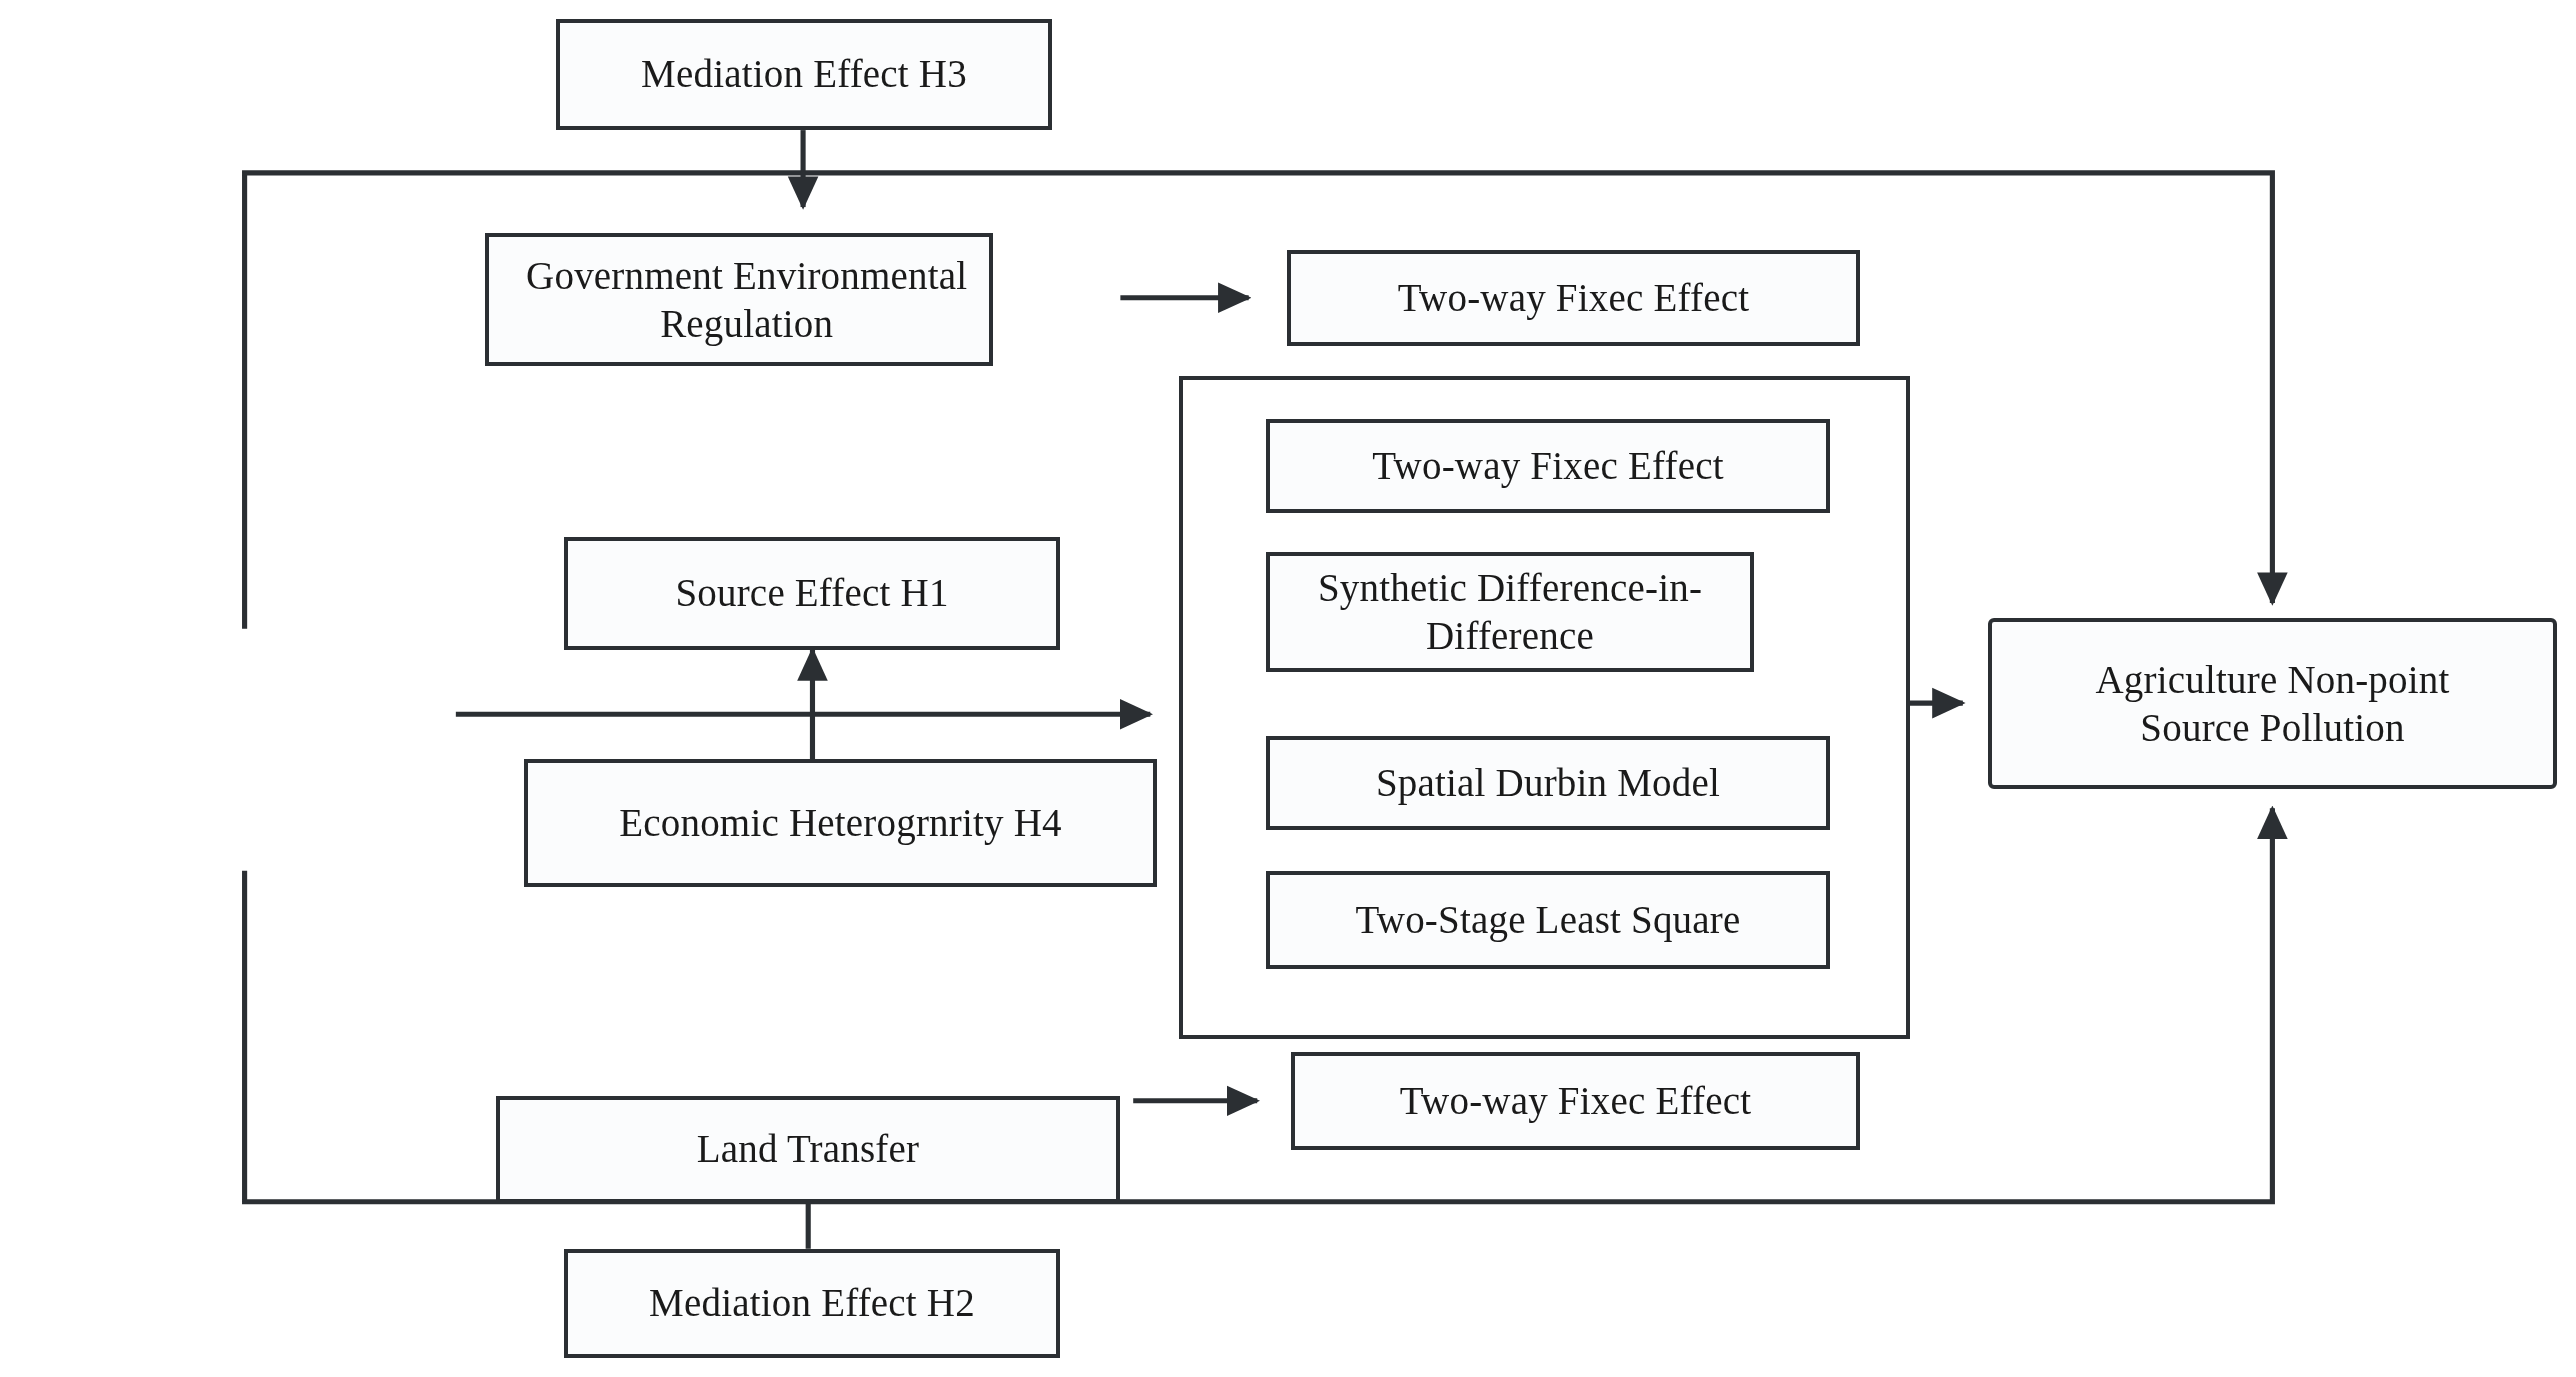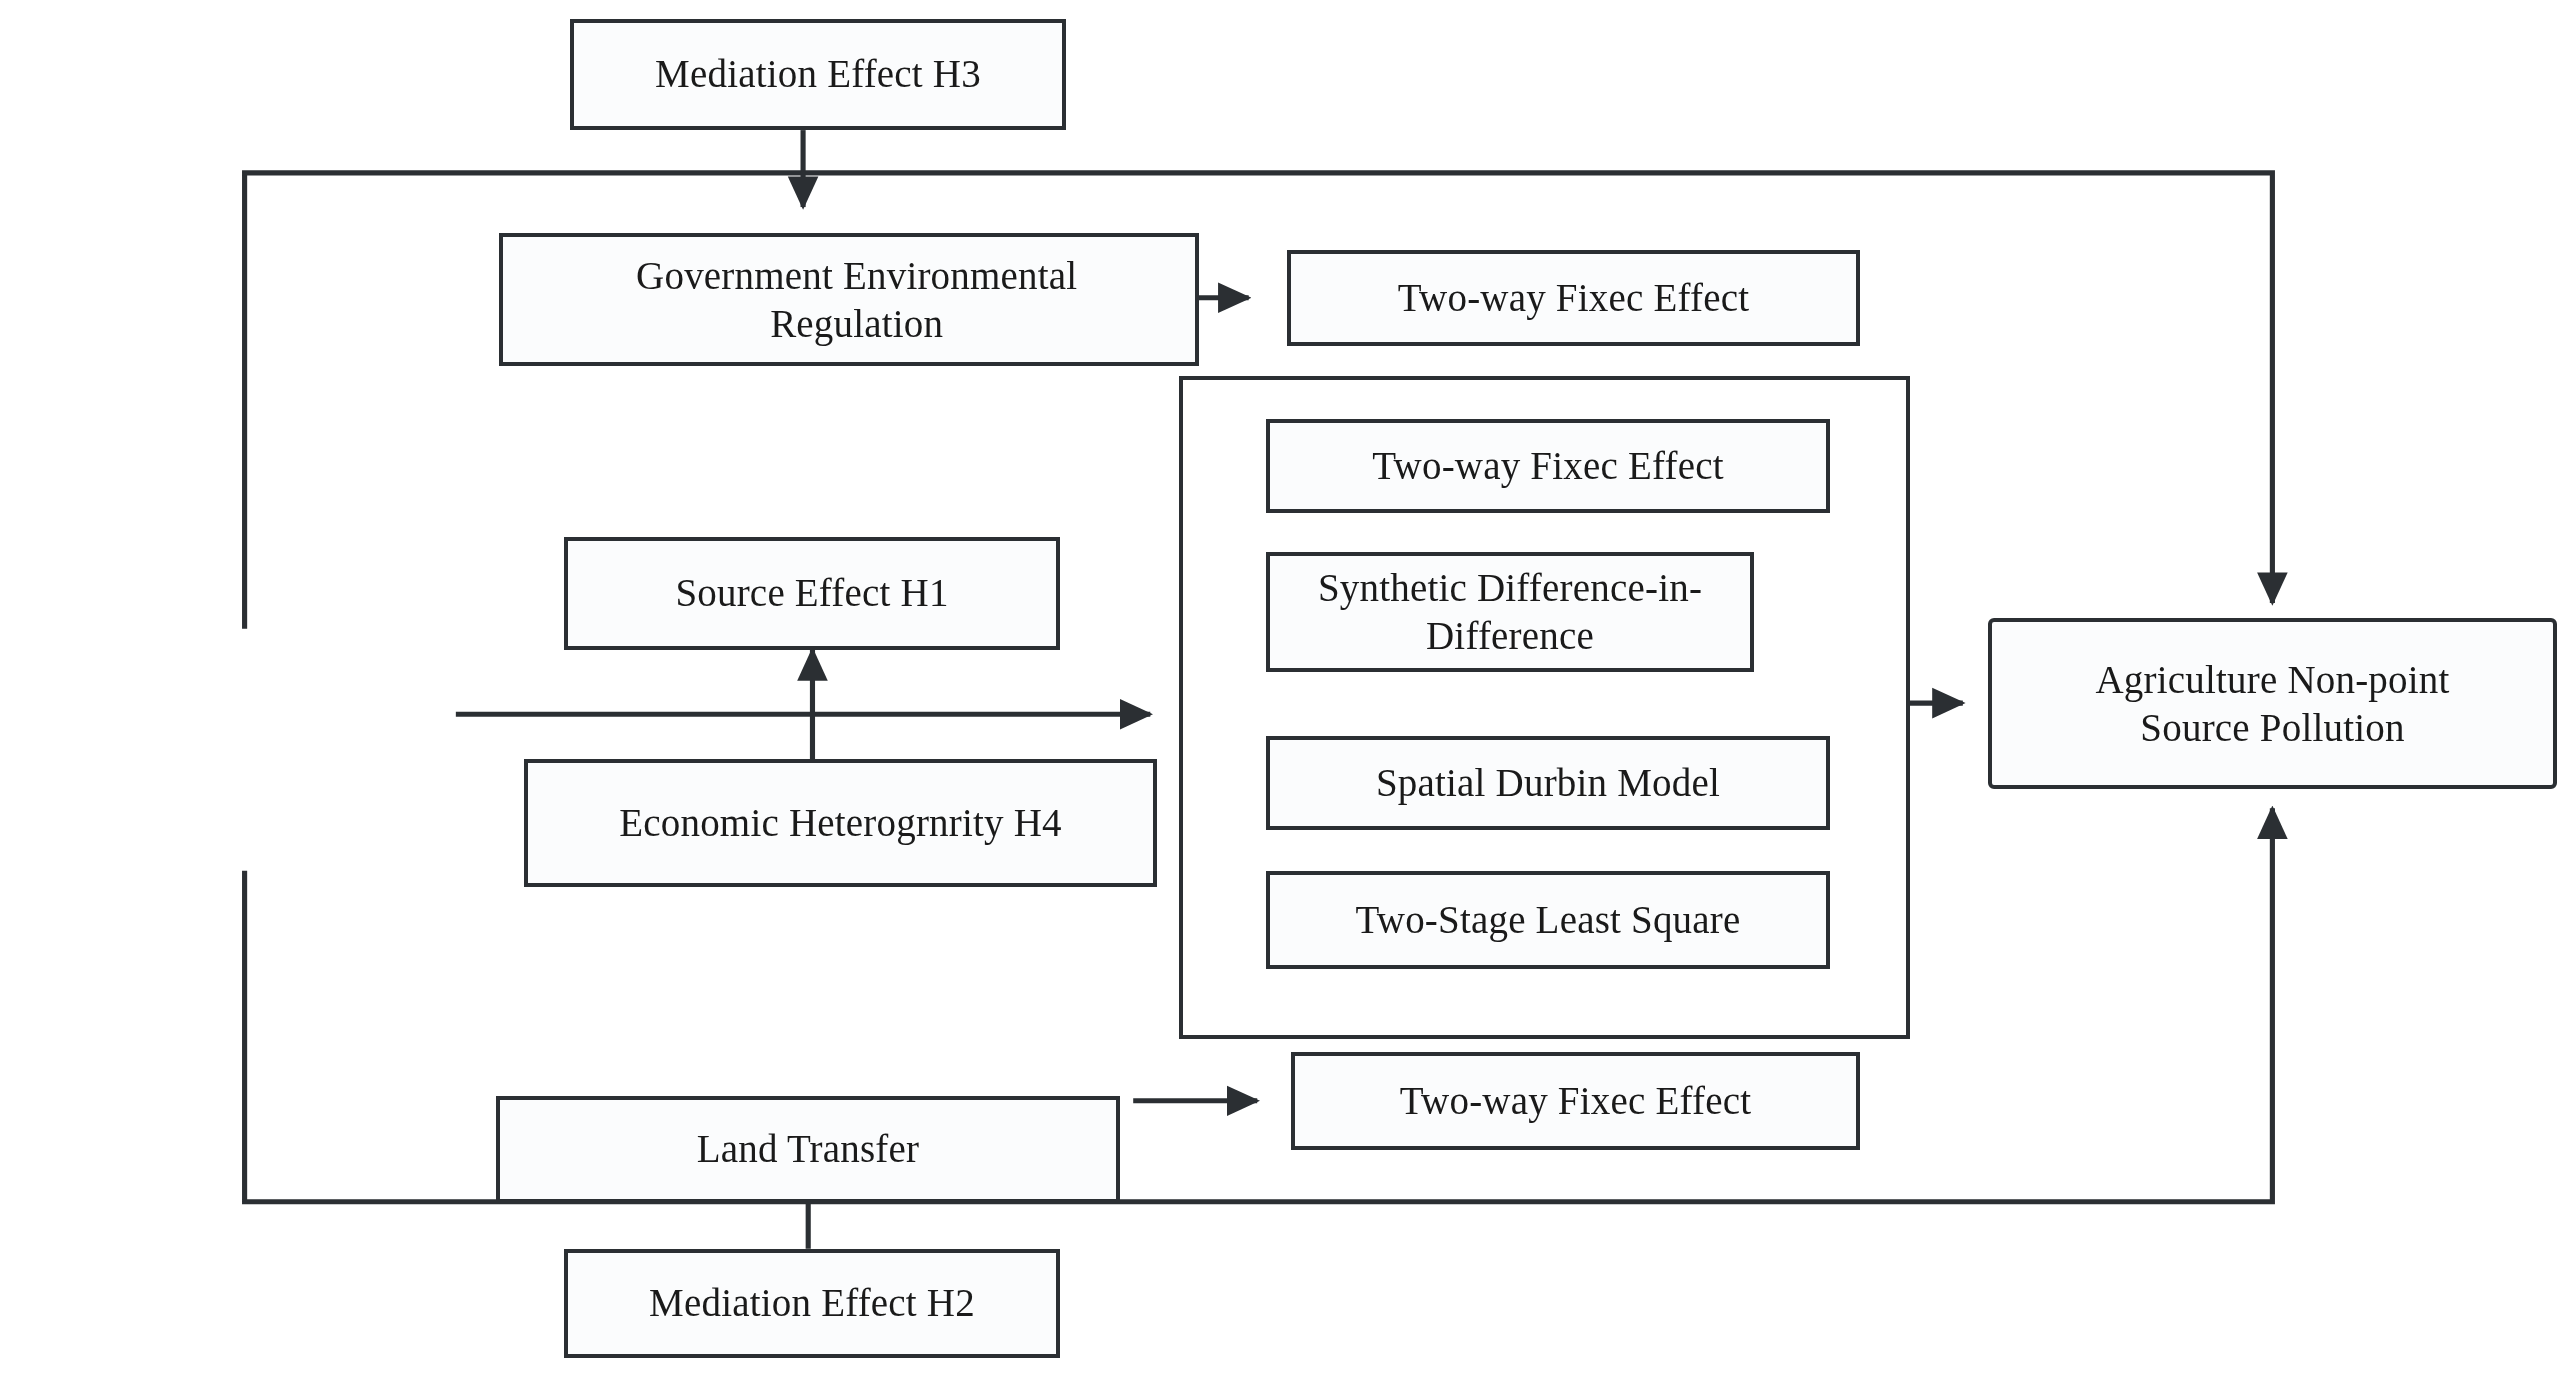--- a/index.html
+++ b/index.html
@@ -80,25 +80,25 @@
       <path d="M 2232 822 L 2295 822" marker-end="url(#arrow-r)"></path>
 
       <path d="M 1325 1287 L 1470 1287" marker-end="url(#arrow-r)"></path>
 
       <path d="M 945 1460 L 945 1345" marker-end="url(#arrow-r)"></path>
     </g>
   </svg>
 
   <div class="group-box" style="left:1179px; top:376px; width:731px; height:663px;"></div>
 
-  <div class="node" style="left:556px; top:19px; width:496px; height:111px;margin-left:14px;">
+  <div class="node" style="left:556px; top:19px; width:496px; height:111px;">
     <span class="node-label">Mediation Effect H3</span>
   </div>
 
-  <div class="node two-line" style="left:499px; top:233px; width:700px; height:133px;padding-left:24px;">
+  <div class="node two-line" style="left:485px; top:233px; width:508px; height:133px;padding-left:24px;">
     <span class="node-label">Government Environmental
 Regulation</span>
   </div>
 
   <div class="node" style="left:1287px; top:250px; width:573px; height:96px;">
     <span class="node-label">Two-way Fixec Effect</span>
   </div>
 
   <div class="node" style="left:1266px; top:419px; width:564px; height:94px;">
     <span class="node-label">Two-way Fixec Effect</span>

